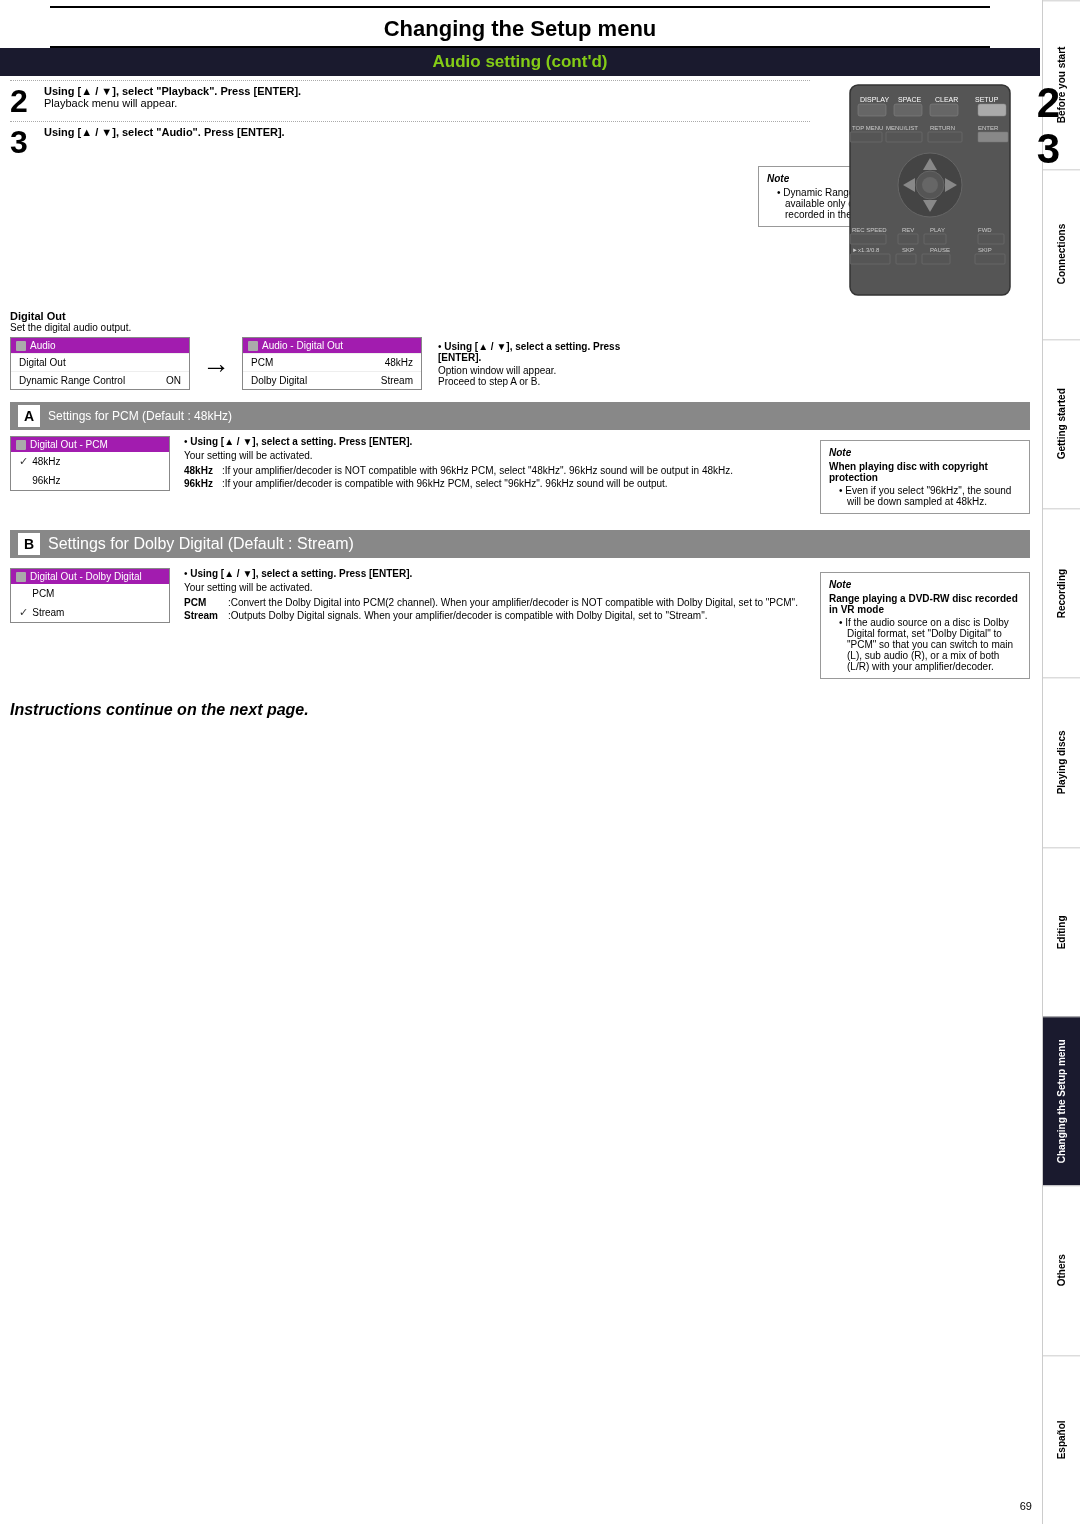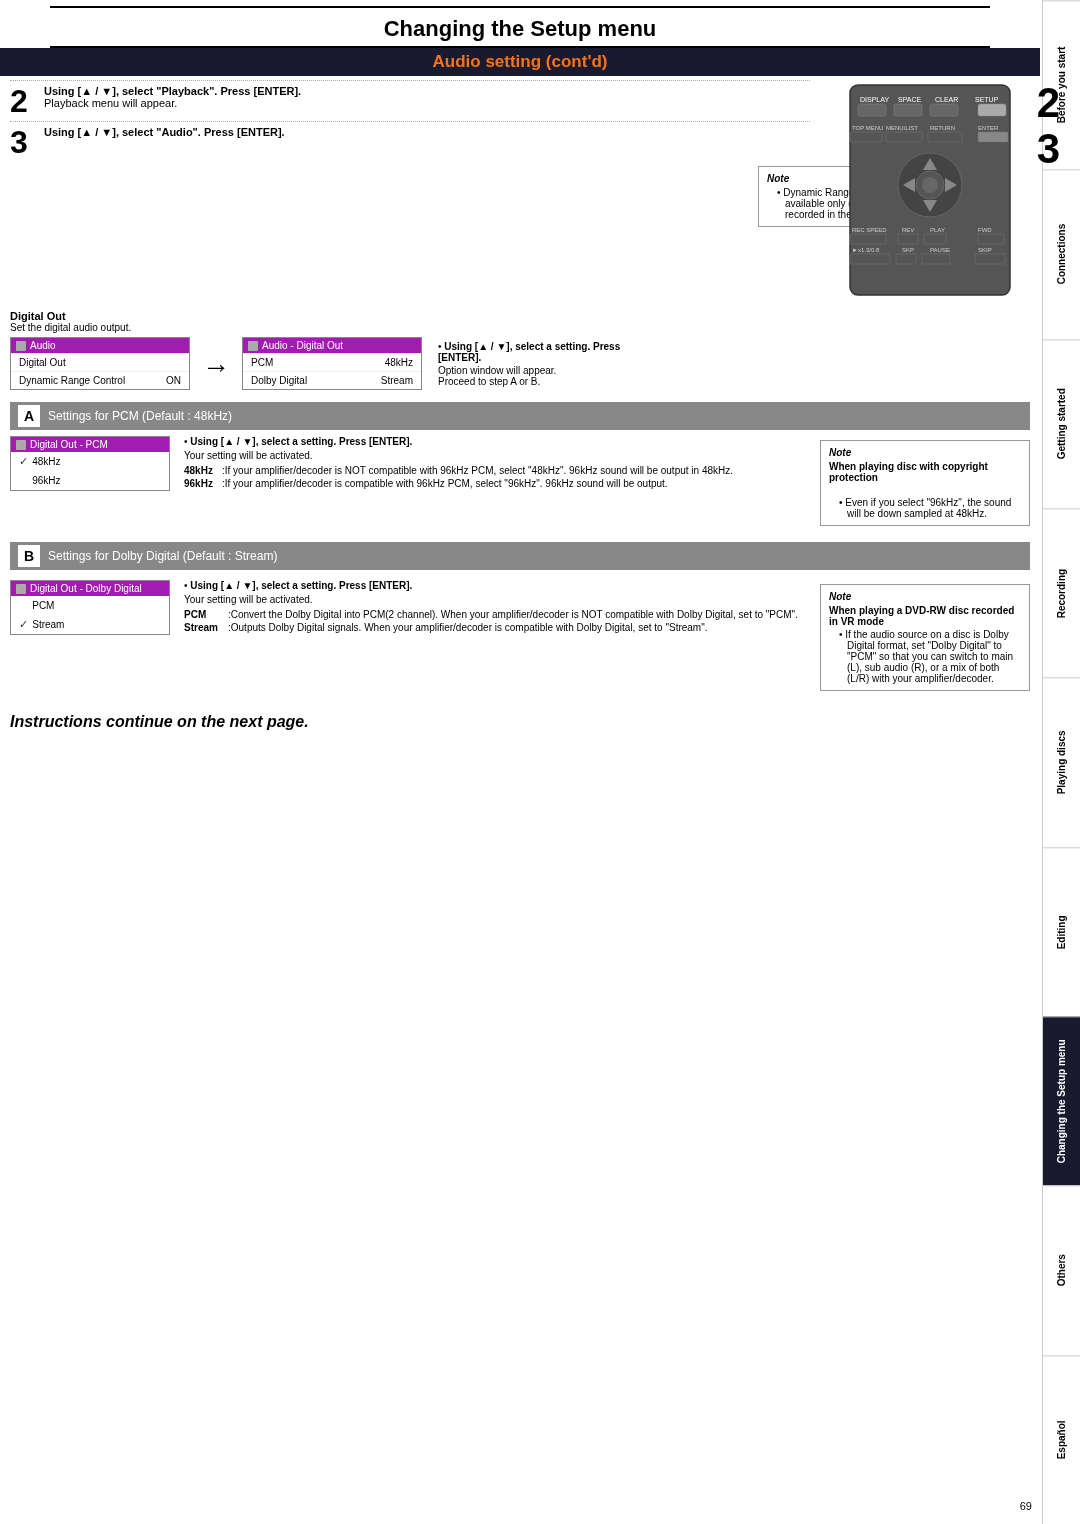--- a/index.html
+++ b/index.html
@@ -100,21 +100,21 @@
   <div class="sidebar-section">Playing discs</div>
   <div class="sidebar-section">Editing</div>
   <div class="sidebar-section active">Changing the Setup menu</div>
   <div class="sidebar-section">Others</div>
   <div class="sidebar-section">Español</div>
 </div>
 
 <div style="margin-right: 40px;">
 
   <div style="text-align:center; padding: 8px 50px 4px 50px; border-bottom: 2px solid #000; border-top: 2px solid #000; margin: 6px 50px 0 50px; font-size:22px; font-weight:bold;">Changing the Setup menu</div>
-  <div style="background:#1a1a2e; color:#f97316; text-align:center; font-size:17px; font-weight:bold; padding:4px 6px; margin-bottom:4px;">Audio setting (cont'd)</div>
+  <div style="background:#1a1a2e; color:#84cc16; text-align:center; font-size:17px; font-weight:bold; padding:4px 6px; margin-bottom:4px;">Audio setting (cont'd)</div>
 
   <div style="display:flex; margin: 0 10px;">
 
     <div style="flex:1;">
 
       <div style="border-top: 1px dotted #aaa; padding-top:4px; display:flex; align-items:flex-start; margin-bottom:4px;">
         <div style="font-size:32px; font-weight:bold; min-width:28px; margin-right:6px; line-height:1;">2</div>
         <div>
           <div style="font-weight:bold; font-size:11px;">Using [▲ / ▼], select "Playback". Press [ENTER].</div>
           <div style="font-size:11px;">Playback menu will appear.</div>
@@ -280,31 +280,31 @@
         </div>
         <div style="display:flex;">
           <span style="font-weight:bold;min-width:38px;">96kHz</span>
           <span>:If your amplifier/decoder is compatible with 96kHz PCM, select "96kHz". 96kHz sound will be output.</span>
         </div>
       </div>
 
       <div style="width:210px; margin-left:10px;">
         <div class="note-box">
           <div class="note-title">Note</div>
-          <div style="font-weight:bold; margin-bottom:14px;">When playing disc with copyright protection</div>
+          <div style="font-weight:bold; margin-bottom:2px;">When playing disc with copyright protection</div>
           <div class="note-bullet">• <span>Even if you select "96kHz", the sound will be down sampled at 48kHz.</span></div>
         </div>
       </div>
     </div>
   </div>
 
   <div style="margin: 12px 10px 0 10px;">
     <div style="display:flex; align-items:center; background:#888; color:#fff; padding:3px 8px;">
       <div style="background:#fff;color:#000;font-size:14px;font-weight:bold;width:22px;height:22px;display:inline-flex;align-items:center;justify-content:center;margin-right:8px;">B</div>
-      <span style="font-size:12px;text-align:center;">Settings for Dolby Digital (Default : Stream)</span>
+      <span style="font-size:16px;text-align:center;">Settings for Dolby Digital (Default : Stream)</span>
     </div>
 
     <div style="display:flex; align-items:flex-start; margin-top:10px;">
 
       <div class="menu-box" style="width:160px; min-width:160px;">
         <div class="menu-header">
           <span style="width:10px;height:10px;background:#aaa;display:inline-block;border-radius:1px;"></span>
           <span>Digital Out - Dolby Digital</span>
         </div>
         <div class="checkbox-item">
@@ -326,21 +326,21 @@
         </div>
         <div style="display:flex;">
           <span style="font-weight:bold;min-width:44px;">Stream</span>
           <span>:Outputs Dolby Digital signals. When your amplifier/decoder is compatible with Dolby Digital, set to "Stream".</span>
         </div>
       </div>
 
       <div style="width:210px; margin-left:10px;">
         <div class="note-box">
           <div class="note-title">Note</div>
-          <div style="font-weight:bold; margin-bottom:2px;">When playing a DVD-RW disc recorded in VR mode</div>
+          <div style="font-weight:bold; margin-bottom:2px;">Range playing a DVD-RW disc recorded in VR mode</div>
           <div class="note-bullet">• <span>If the audio source on a disc is Dolby Digital format, set "Dolby Digital" to "PCM" so that you can switch to main (L), sub audio (R), or a mix of both (L/R) with your amplifier/decoder.</span></div>
         </div>
       </div>
     </div>
   </div>
 
   <div style="text-align:left; font-size:16px; font-weight:bold; margin:18px 10px 10px 10px; font-style:italic;">Instructions continue on the next page.</div>
 
 </div>
 

